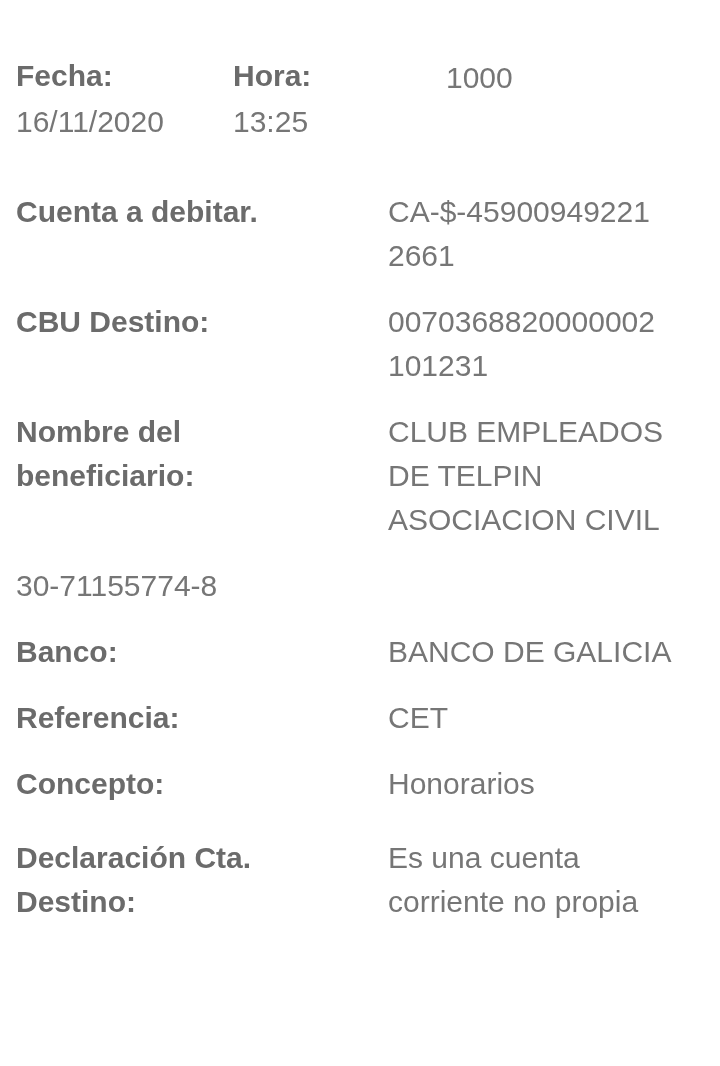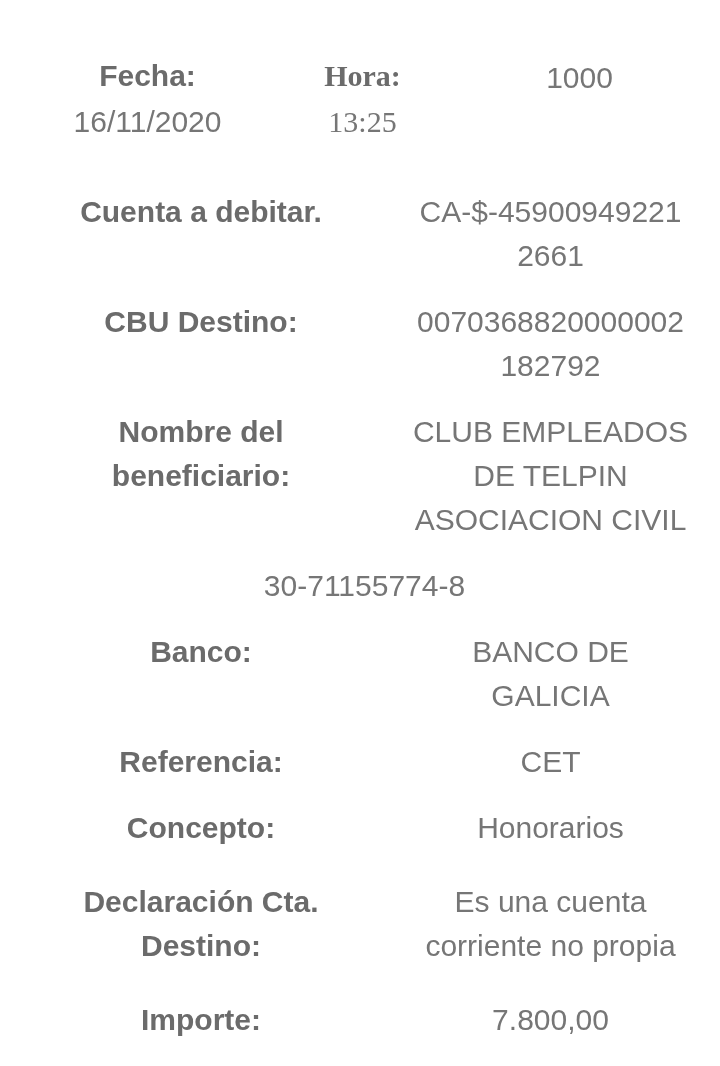--- a/index.html
+++ b/index.html
@@ -14,42 +14,41 @@
     font-family: "Liberation Sans", sans-serif;
   }
   .screen {
     position: relative;
     width: 720px;
     height: 1066px;
     background: var(--bg-color);
     overflow: hidden;
   }
   .content {
-    padding: 54px 30px 0 39px;
+    padding: 54px 30px 0 16px;
     font-size: 30px;
     line-height: 44px;
-    text-align: center;
   }
   .label {
     font-weight: 700;
     color: var(--label-color);
   }
   .value {
     font-weight: 400;
     color: var(--value-color);
     white-space: pre-line;
   }
   
   .header-row {
     display: flex;
     align-items: flex-start;
   }
   .header-cell { display: block; }
   .header-cell.c1 { width: 217px; flex-shrink: 0; }
-  .header-cell.c2 { width: 213px; flex-shrink: 0; font-family: Liberation Serif, serif; }
+  .header-cell.c2 { width: 213px; flex-shrink: 0; }
   .header-cell.c3 { flex: 1; }
   .header-cell .value { margin-top: 2px; }
   
   .row {
     display: flex;
     align-items: flex-start;
     margin-top: 22px;
     gap: 48px;
   }
   .row .label {
@@ -82,21 +81,21 @@
 
     <div class="row first-detail">
       <div class="label">Cuenta a debitar.</div>
       <div class="value">CA-$-45900949221
 2661</div>
     </div>
 
     <div class="row">
       <div class="label">CBU Destino:</div>
       <div class="value">0070368820000002
-182792</div>
+101231</div>
     </div>
 
     <div class="row">
       <div class="label">Nombre del beneficiario:</div>
       <div class="value">CLUB EMPLEADOS
 DE TELPIN
 ASOCIACION CIVIL</div>
     </div>
 
     <div class="row">
@@ -117,19 +116,15 @@
       <div class="label">Concepto:</div>
       <div class="value">Honorarios</div>
     </div>
 
     <div class="row gap-lg">
       <div class="label">Declaración Cta. Destino:</div>
       <div class="value">Es una cuenta
 corriente no propia</div>
     </div>
 
-    <div class="row gap-lg">
-      <div class="label">Importe:</div>
-      <div class="value">7.800,00</div>
-    </div>
 
   </div>
 </div>
 
 </body></html>

